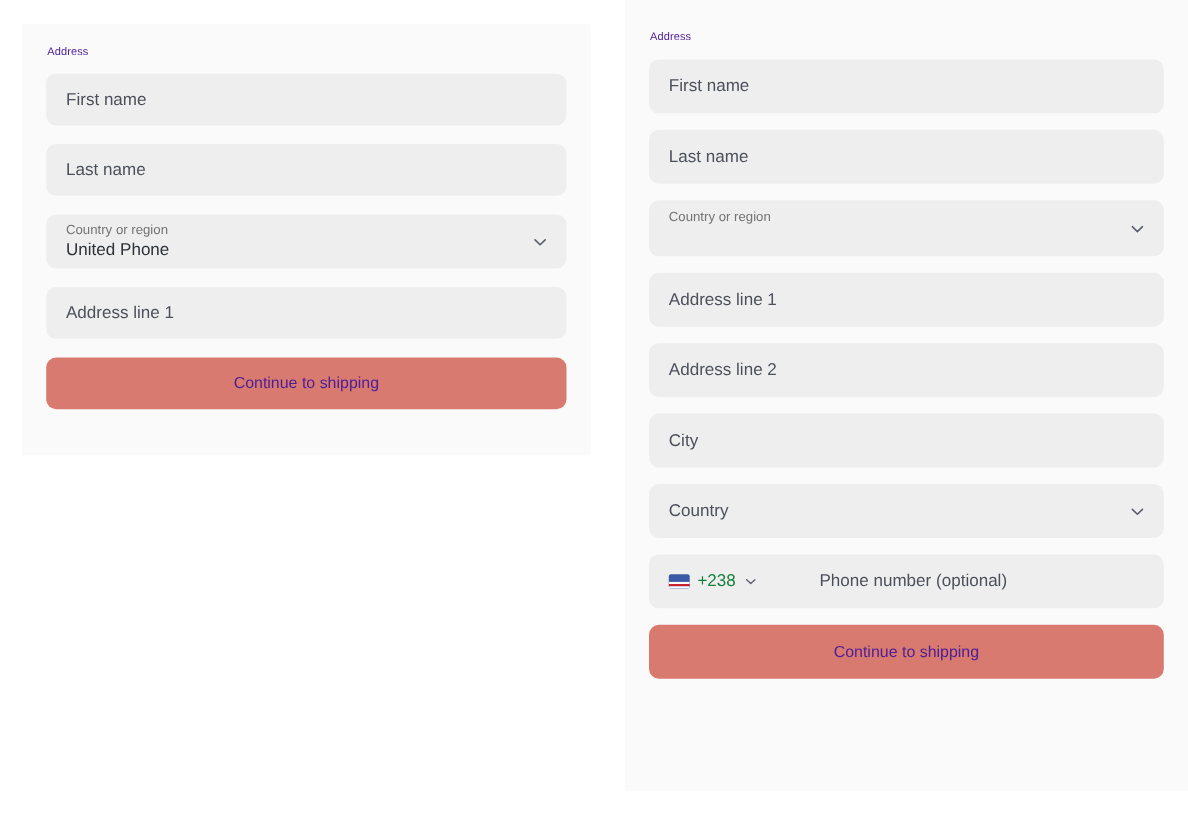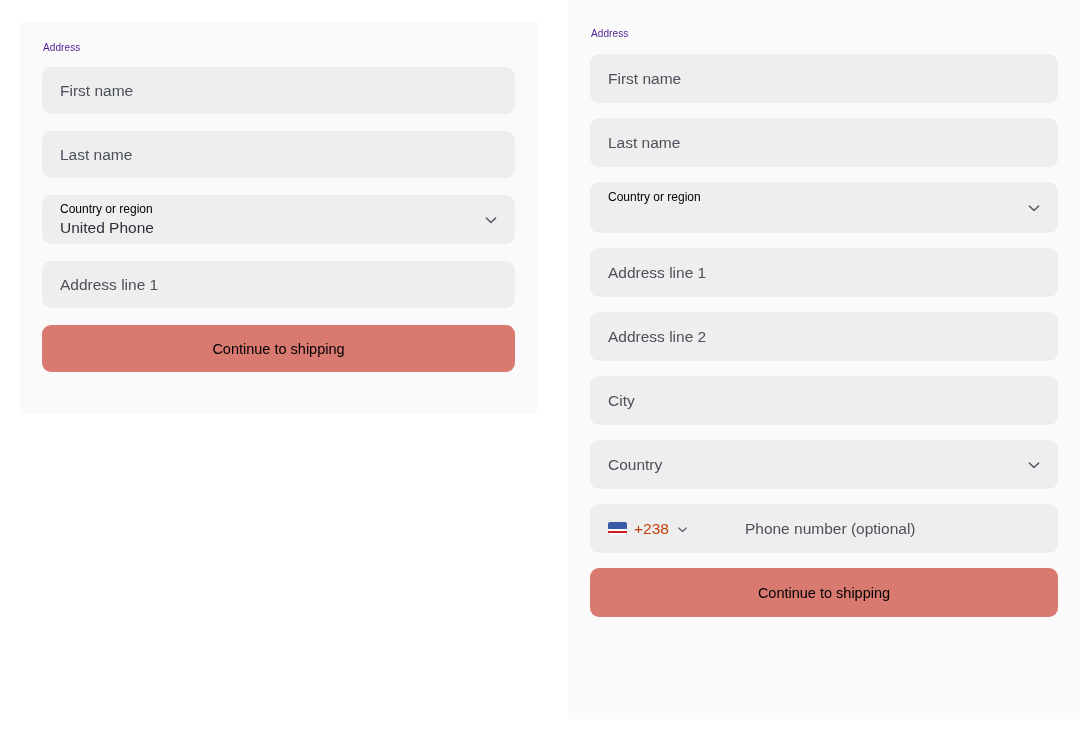--- a/index.html
+++ b/index.html
@@ -80,21 +80,21 @@
   .field--select {
     display: block;
     padding-top: 0;
   }
   .card--left .field--select { height: 49px; padding: 7px 18px 0 18px; }
   .card--right .field--select { height: 51px; padding: 8px 18px 0 18px; }
 
   .field-label {
     display: block;
     font-size: 12px;
-    color: #000000;
+    color: #737373;
     line-height: 1.25;
     margin-bottom: 1px;
   }
   .field-value {
     display: block;
     font-size: 15.5px;
     color: #2c3038;
     line-height: 1.3;
   }
 
@@ -141,21 +141,21 @@
   .flag .stripe-r {
     position: absolute; left: 0; right: 0; top: 69%; height: 14%;
     background: #cf2027;
   }
   .flag .stripe-w2 {
     position: absolute; left: 0; right: 0; top: 83%; height: 17%;
     background: #ffffff;
   }
   .phone-code {
     font-size: 15.5px;
-    color: #c2410c;
+    color: #15803d;
     line-height: 1;
   }
   .phone-chevron {
     width: 13px;
     height: 13px;
     display: block;
   }
   .phone-placeholder {
     font-size: 15.5px;
     color: #4c505a;
@@ -163,21 +163,21 @@
     margin-left: 42px;
   }
 
   
   .submit-btn {
     display: block;
     width: 100%;
     border: none;
     border-radius: 9px;
     background: #d97a71;
-    color: #000000;
+    color: #4c1d95;
     font-family: "Liberation Sans", sans-serif;
     font-size: 14.5px;
     text-align: center;
     cursor: pointer;
     box-sizing: border-box;
     padding: 0;
   }
   .card--left .submit-btn { height: 47px; margin-top: 5px; }
   .card--right .submit-btn { height: 49px; margin-top: 7px; }
 </style>

